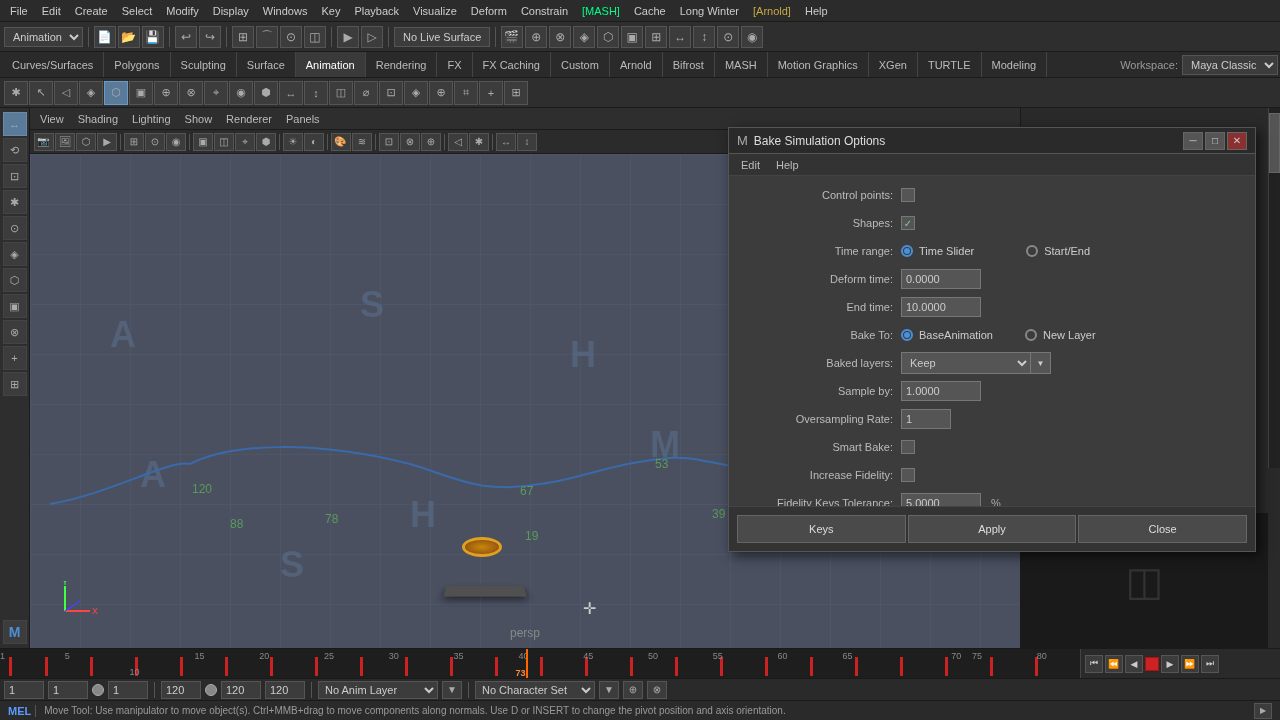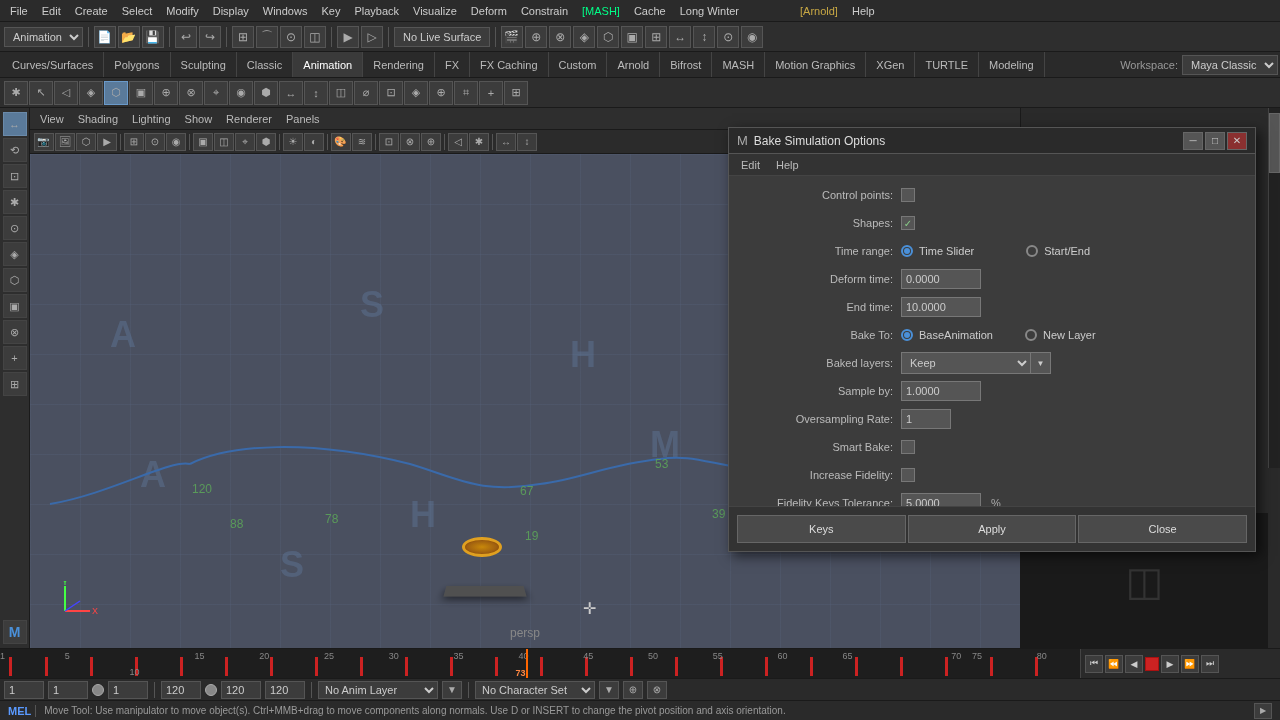--- a/index.html
+++ b/index.html
@@ -25,21 +25,21 @@
       border-bottom: 1px solid #1a1a1a;
     }
     .menu-item {
       padding: 1px 6px;
       cursor: pointer;
       color: #cccccc;
       font-size: 11px;
       white-space: nowrap;
     }
     .menu-item.highlight { color: #00ff88; }
-    .menu-item.arnold { color: #c8a844; margin-left: 47px; }
+    .menu-item.arnold { color: #c8a844; }
 
     
     #toolbar1 {
       display: flex;
       align-items: center;
       background: #2e2e2e;
       height: 30px;
       padding: 0 4px;
       border-bottom: 1px solid #1a1a1a;
       gap: 2px;
@@ -696,21 +696,21 @@
   <div class="tb-btn">↔</div>
   <div class="tb-btn">↕</div>
   <div class="tb-btn">⊙</div>
   <div class="tb-btn">◉</div>
 </div>
 
 <div id="workspace-tabs">
   <div class="ws-tab">Curves/Surfaces</div>
   <div class="ws-tab">Polygons</div>
   <div class="ws-tab">Sculpting</div>
-  <div class="ws-tab">Classic</div>
+  <div class="ws-tab">Surface</div>
   <div class="ws-tab active">Animation</div>
   <div class="ws-tab">Rendering</div>
   <div class="ws-tab">FX</div>
   <div class="ws-tab">FX Caching</div>
   <div class="ws-tab">Custom</div>
   <div class="ws-tab">Arnold</div>
   <div class="ws-tab">Bifrost</div>
   <div class="ws-tab">MASH</div>
   <div class="ws-tab">Motion Graphics</div>
   <div class="ws-tab">XGen</div>

